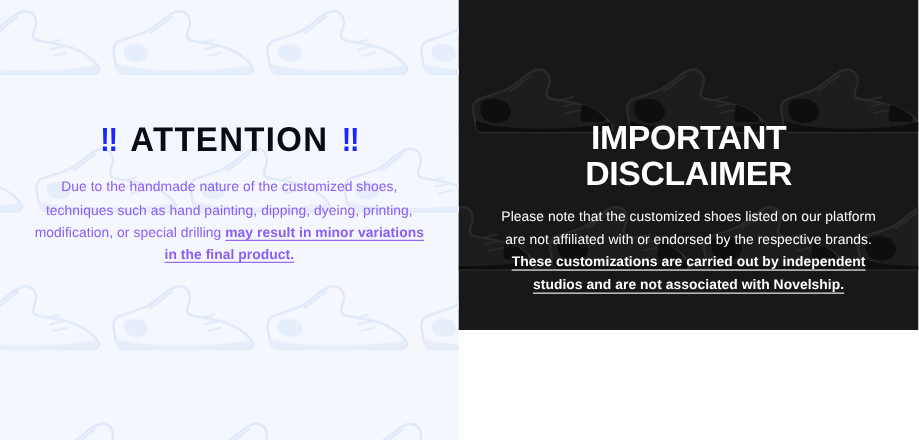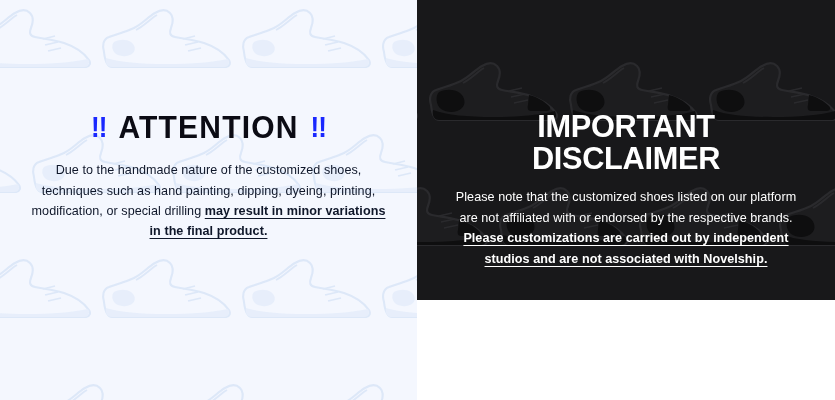--- a/index.html
+++ b/index.html
@@ -88,21 +88,21 @@
     transform:scaleX(1.06) scaleY(1.05);
     transform-origin:center;
   }
   .heading-right .hl { display:block; }
 
   
   .body-left {
     margin-top:17px;
     font-size:12.6px;
     line-height:1.62;
-    color:#0f172a;
+    color:#8b5cf6;
     letter-spacing:0.05px;
   }
   .body-left .em {
     font-weight:bold;
     text-decoration:underline;
     text-underline-offset:2.5px;
     text-decoration-thickness:1px;
   }
 
   .body-right {
@@ -217,19 +217,19 @@
     </div>
 
     <div class="content">
 
       <div class="heading-right">
         <span class="hl">IMPORTANT</span>
         <span class="hl">DISCLAIMER</span>
       </div>
 
       <p class="body-right">
-        <span>Please note that the customized shoes listed on our platform are not affiliated with or endorsed by the respective brands. </span><span class="em">Please customizations are carried out by independent studios and are not associated with Novelship.</span>
+        <span>Please note that the customized shoes listed on our platform are not affiliated with or endorsed by the respective brands. </span><span class="em">These customizations are carried out by independent studios and are not associated with Novelship.</span>
       </p>
 
     </div>
   </div>
 
 </div>
 
 </body></html>

